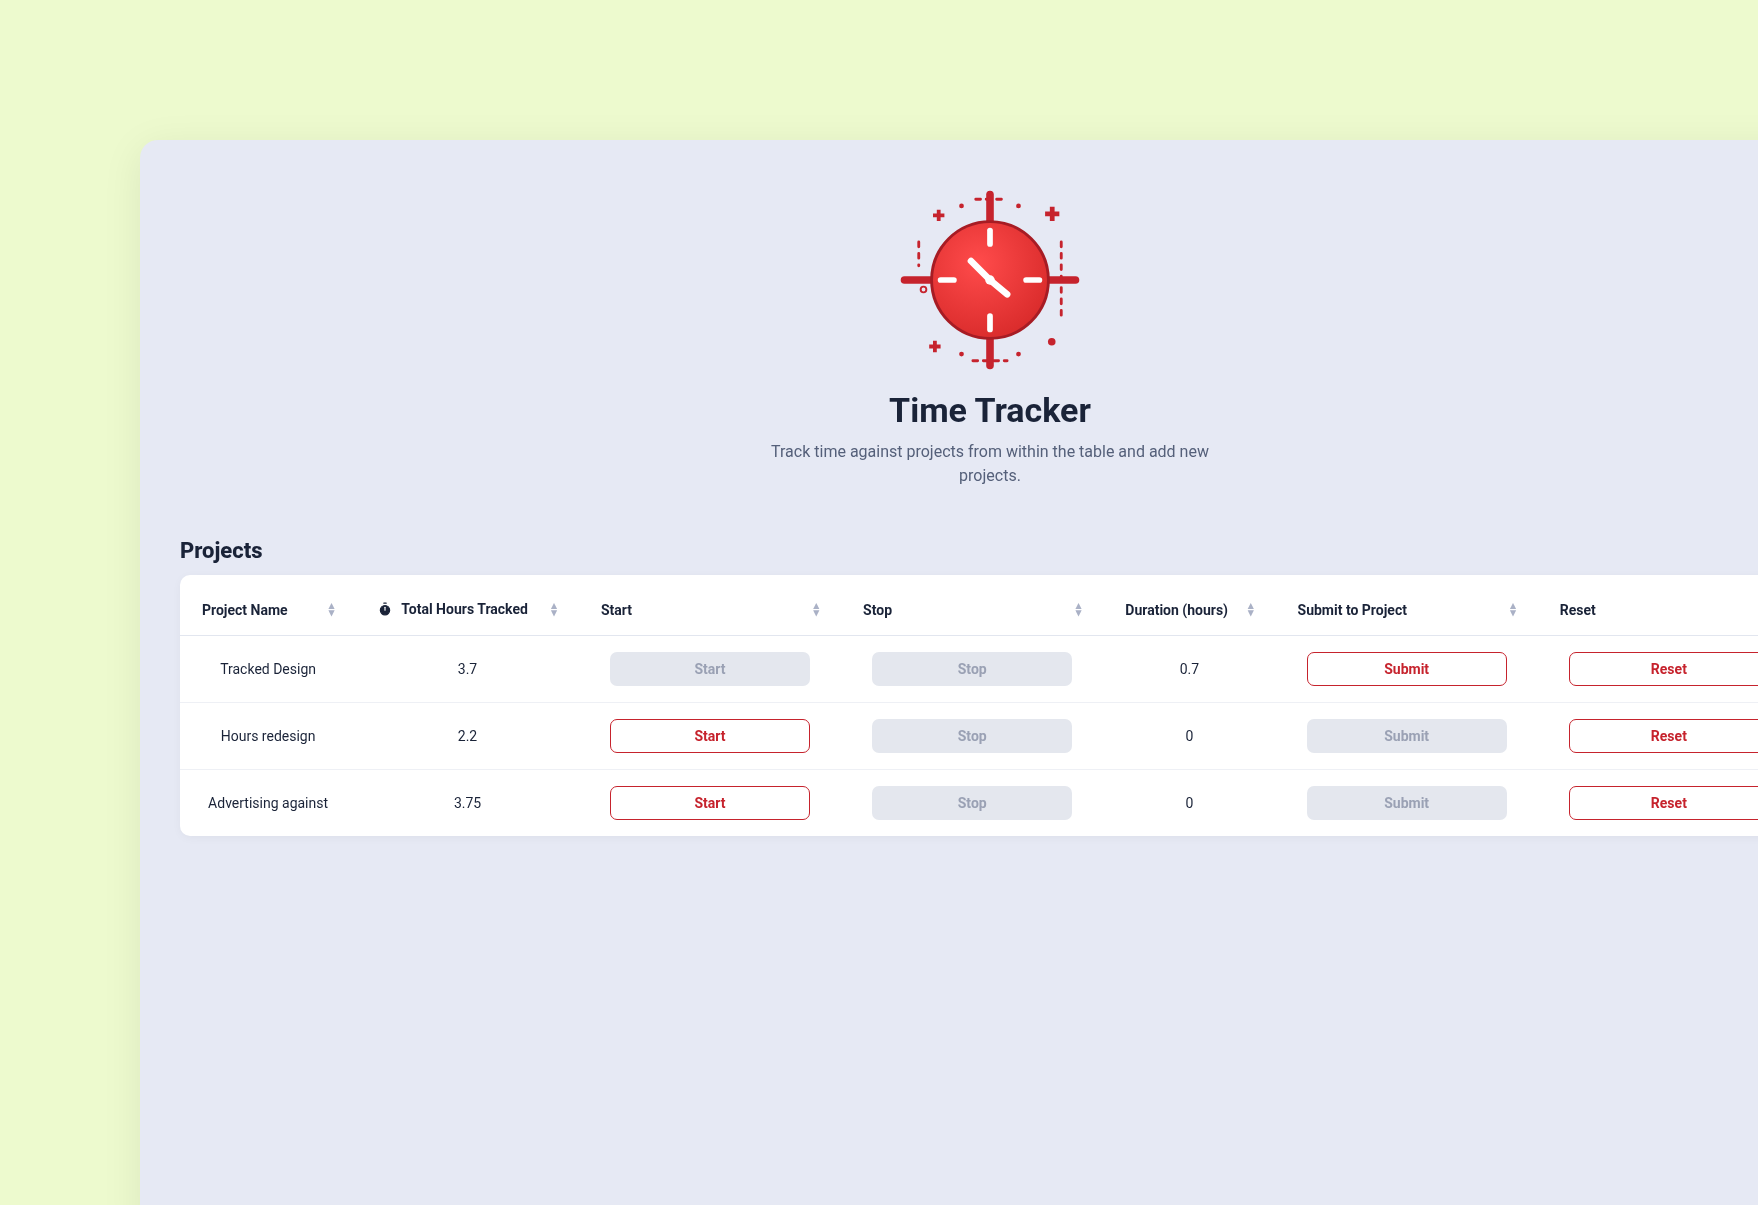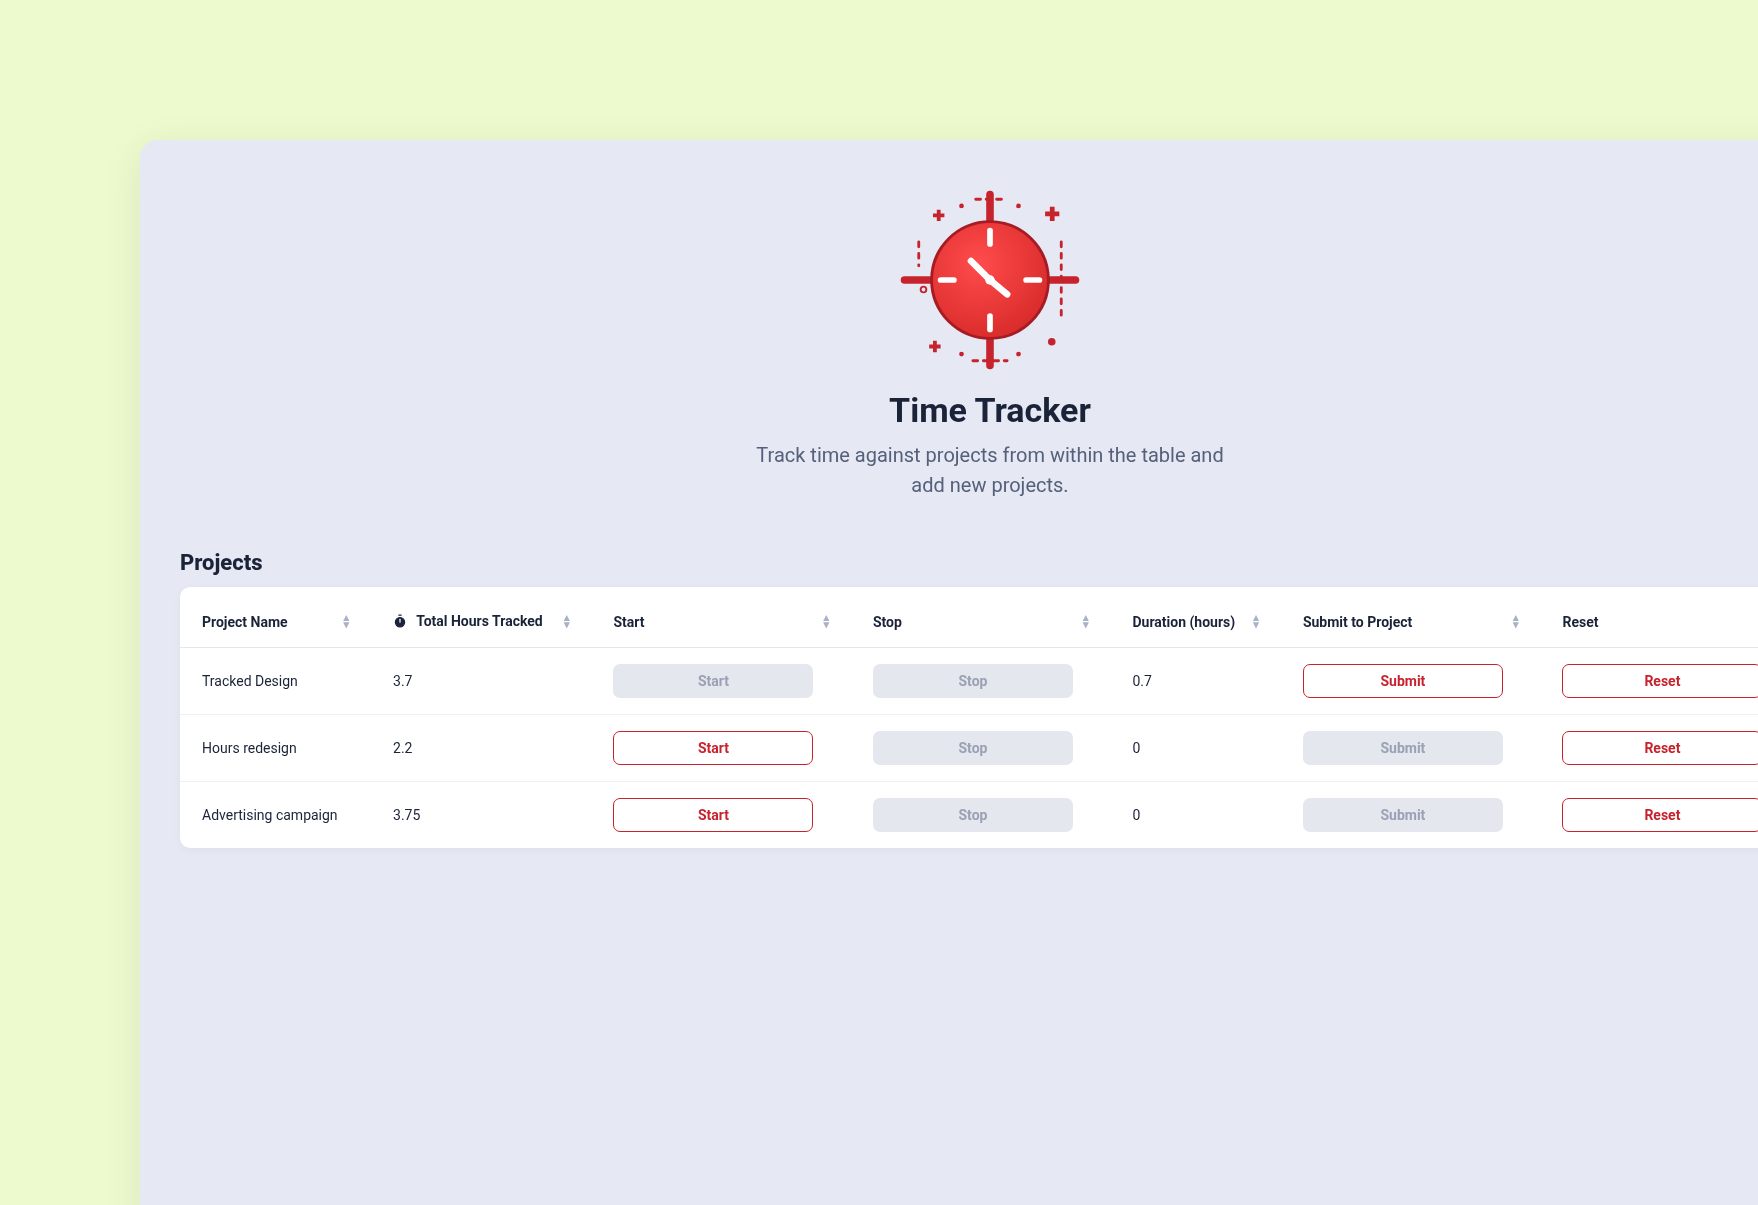--- a/index.html
+++ b/index.html
@@ -35,21 +35,21 @@
     align-items: center;
     justify-content: center;
   }
   .app-title {
     font-size: 34px;
     font-weight: 700;
     color: #1a2338;
     margin-top: 10px;
   }
   .app-subtitle {
-    font-size: 20px;
+    font-size: 16px;
     color: #55607a;
     text-align: center;
     max-width: 500px;
     margin-top: 10px;
     line-height: 1.5;
   }
   .section-title {
     font-size: 22px;
     font-weight: 800;
     color: #1a2338;
@@ -61,21 +61,21 @@
     border-radius: 10px;
     padding: 10px 0 0 0;
     box-shadow: 0 2px 10px rgba(0,0,0,0.04);
     overflow: hidden;
   }
   table {
     width: 100%;
     border-collapse: collapse;
   }
   th, td {
-    text-align: left;
+    text-align: center;
     padding: 16px 22px;
     font-size: 14px;
     color: #1a2338;
     border-bottom: 1px solid #eef0f5;
     white-space: nowrap;
   }
   th {
     font-weight: 700;
     color: #1a2338;
     font-size: 14px;
@@ -265,21 +265,21 @@
           <tr>
             <td>Hours redesign</td>
             <td>2.2</td>
             <td><div class="btn btn-outline">Start</div></td>
             <td><div class="btn btn-disabled">Stop</div></td>
             <td>0</td>
             <td><div class="btn btn-disabled">Submit</div></td>
             <td><div class="btn btn-outline">Reset</div></td>
           </tr>
           <tr>
-            <td>Advertising campaign</td>
+            <td>Advertising against</td>
             <td>3.75</td>
             <td><div class="btn btn-outline">Start</div></td>
             <td><div class="btn btn-disabled">Stop</div></td>
             <td>0</td>
             <td><div class="btn btn-disabled">Submit</div></td>
             <td><div class="btn btn-outline">Reset</div></td>
           </tr>
         </tbody>
     </table>
   </div>

